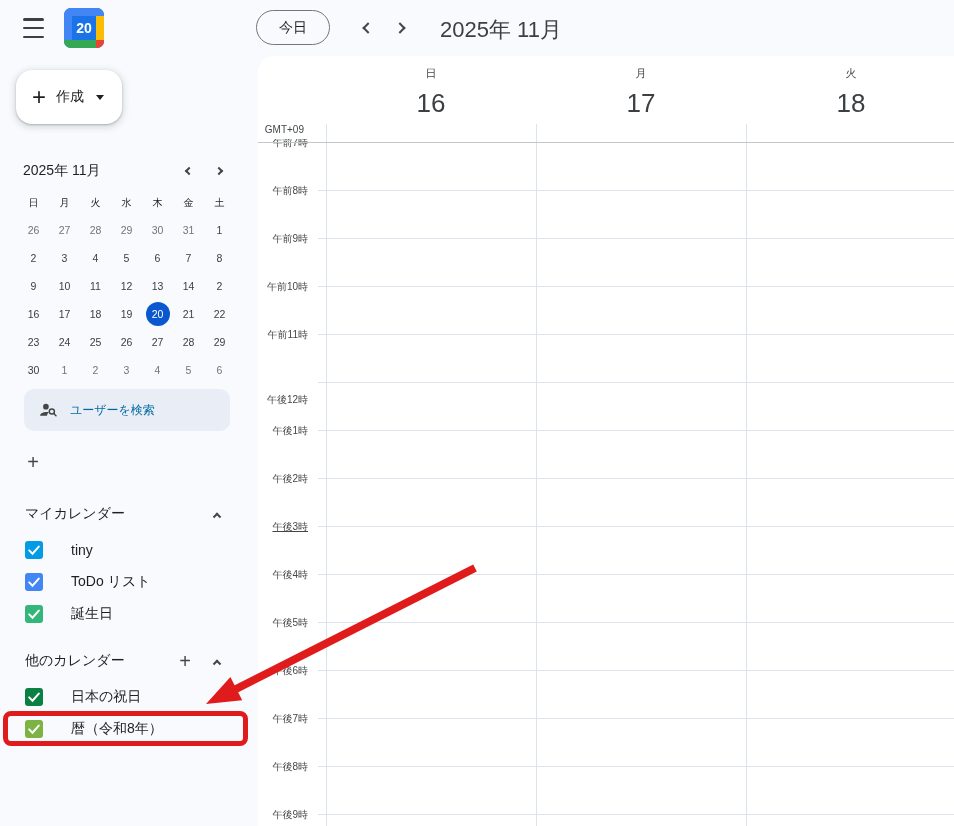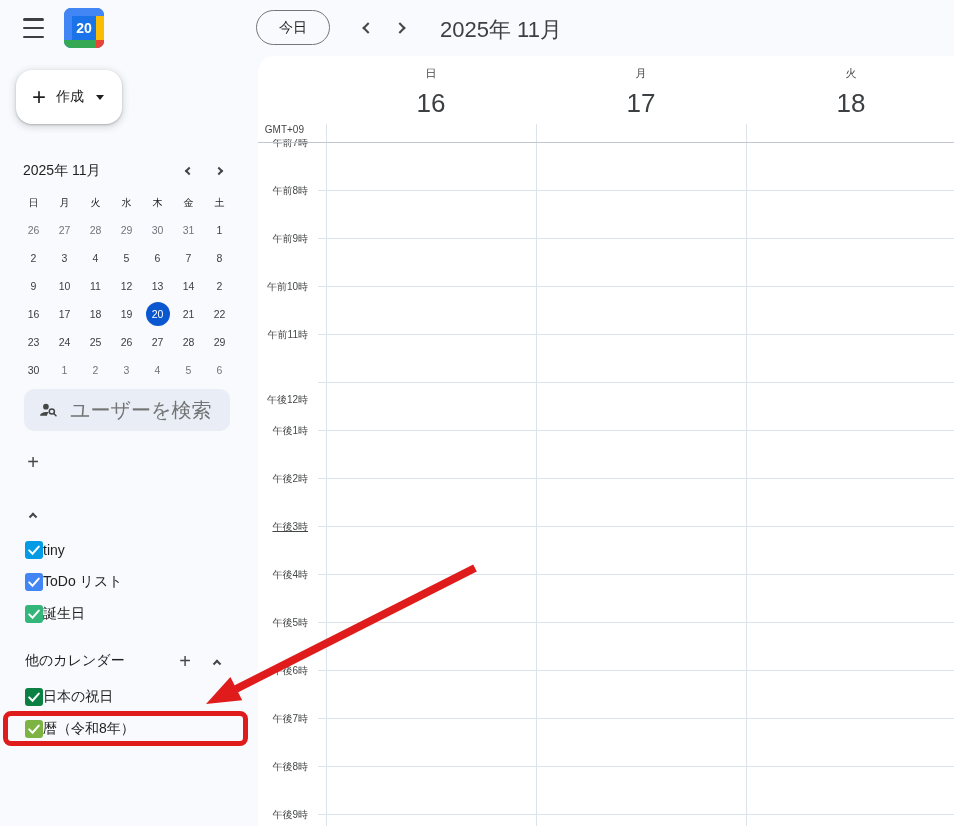--- a/index.html
+++ b/index.html
@@ -57,29 +57,29 @@
     display:grid; grid-template-columns:repeat(7,31px); }
   .mc-cell { height:28px; display:flex; align-items:center; justify-content:center;
     font-size:10.5px; font-weight:500; color:#3c4043; cursor:pointer; }
   .mc-cell.hdr { height:26px; font-size:10px; color:#1f1f1f; cursor:default; }
   .mc-cell.muted { color:#70757a; }
   .mc-cell .selcircle { width:24px; height:24px; border-radius:50%; background:#0b57d0;
     color:#fff; display:flex; align-items:center; justify-content:center; }
   .search-box { position:absolute; left:24px; top:333px; width:206px; height:42px;
     background:#e9eef6; border-radius:10px; display:flex; align-items:center;
     padding-left:14px; gap:12px; cursor:pointer; }
-  .search-box .ph { font-size:20px; color:#737373; }
+  .search-box .ph { font-size:12px; color:#0369a1; }
   .side-row { position:absolute; left:25px; right:33px; height:28px;
     display:flex; align-items:center; }
   .side-row .ttl { font-size:14px; font-weight:500; color:#1f1f1f; flex:1; }
   .icon-btn { width:16px; height:16px; display:flex; align-items:center;
     justify-content:center; cursor:pointer; }
   .plus-glyph { font-size:20px; font-weight:300; color:#444746; line-height:1; }
   .cal-row { position:absolute; left:25px; right:16px; height:32px;
-    display:flex; align-items:center; gap:0; cursor:pointer; }
+    display:flex; align-items:center; gap:28px; cursor:pointer; }
   .cal-row .cb { width:18px; height:18px; flex:none; display:flex; }
   .cal-row .cl { font-size:14px; color:#1f1f1f; }
   
   .card { position:absolute; left:258px; top:56px; width:696px; height:770px;
     background:#fff; border-radius:16px 0 0 0; }
   .day-col { position:absolute; top:10px; width:210px; text-align:center; cursor:pointer; }
   .day-col .wd { font-size:11px; font-weight:500; color:#444746; }
   .day-col .dn { font-size:26px; color:#3c4043; margin-top:7px; }
   .gmt { position:absolute; left:4px; top:68px; width:42px; text-align:right;
     font-size:10px; color:#444746; }
@@ -203,20 +203,21 @@
     <span class="ph">ユーザーを検索</span>
   </div>
 
   <div class="side-row" style="top:392px;">
     <span class="icon-btn">
         <span class="plus-glyph">+</span>
       </span>
   </div>
 
   <div class="side-row" style="top:444px;">
+    <span class="ttl">マイカレンダー</span>
     <span class="icon-btn">
         <span class="chev sm chev-u"></span>
       </span>
   </div>
   <div id="mycal-list">
       <div class="cal-row" style="top: 478px;">
         <span class="cb">
           <svg width="18" height="18" viewBox="0 0 18 18">
             <rect width="18" height="18" rx="3" fill="#039BE5"></rect>
             <path d="M4.2 9.4 L7.5 12.7 L13.8 5.6" stroke="#fff" stroke-width="2" fill="none" stroke-linecap="round"></path>

